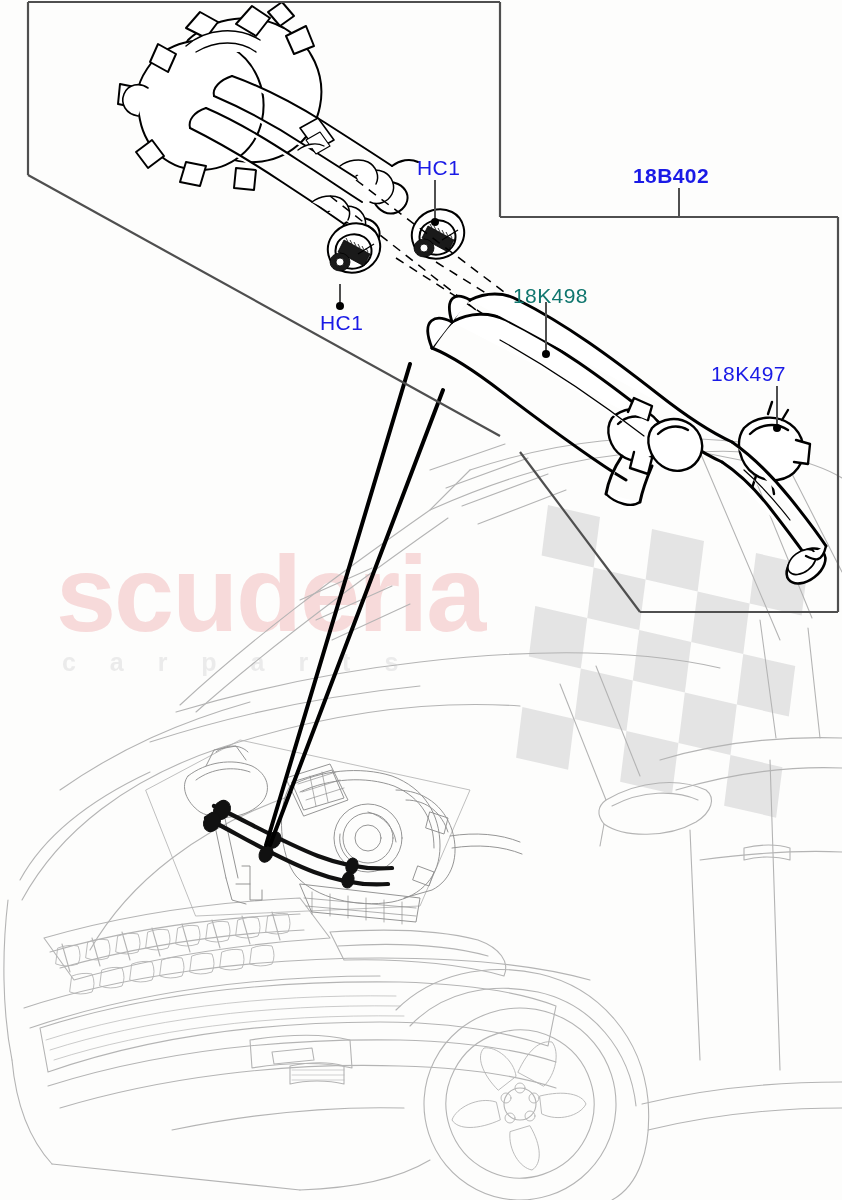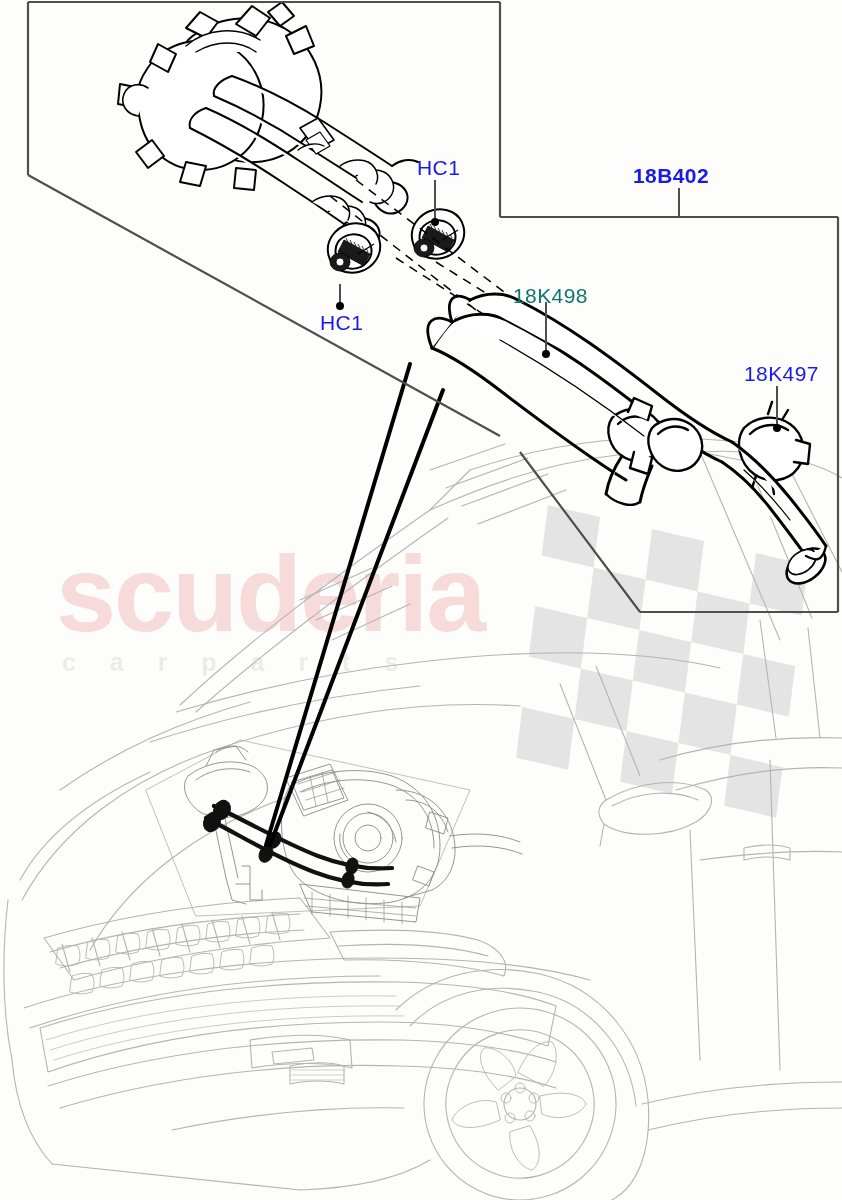--- a/index.html
+++ b/index.html
@@ -441,16 +441,16 @@
         <circle cx="340" cy="306" r="4"></circle>
         <circle cx="777" cy="428" r="4"></circle>
       </g>
   </svg>
 
   <div id="callout-text-host">
       <div class="callout" style="left: 417px; top: 157px; color: rgb(26, 26, 230);">HC1</div>
       <div class="callout" style="left: 633px; top: 165px; color: rgb(26, 26, 230); font-weight: bold;">18B402</div>
       <div class="callout" style="left: 513px; top: 285px; color: #0f766e;">18K498</div>
       <div class="callout" style="left: 320px; top: 312px; color: rgb(26, 26, 230);">HC1</div>
-      <div class="callout" style="left: 744px; top: 363px; color: rgb(26, 26, 230);">18K497</div>
+      <div class="callout" style="left: 711px; top: 363px; color: rgb(26, 26, 230);">18K497</div>
     </div>
 
 </div>
 
 </body></html>

